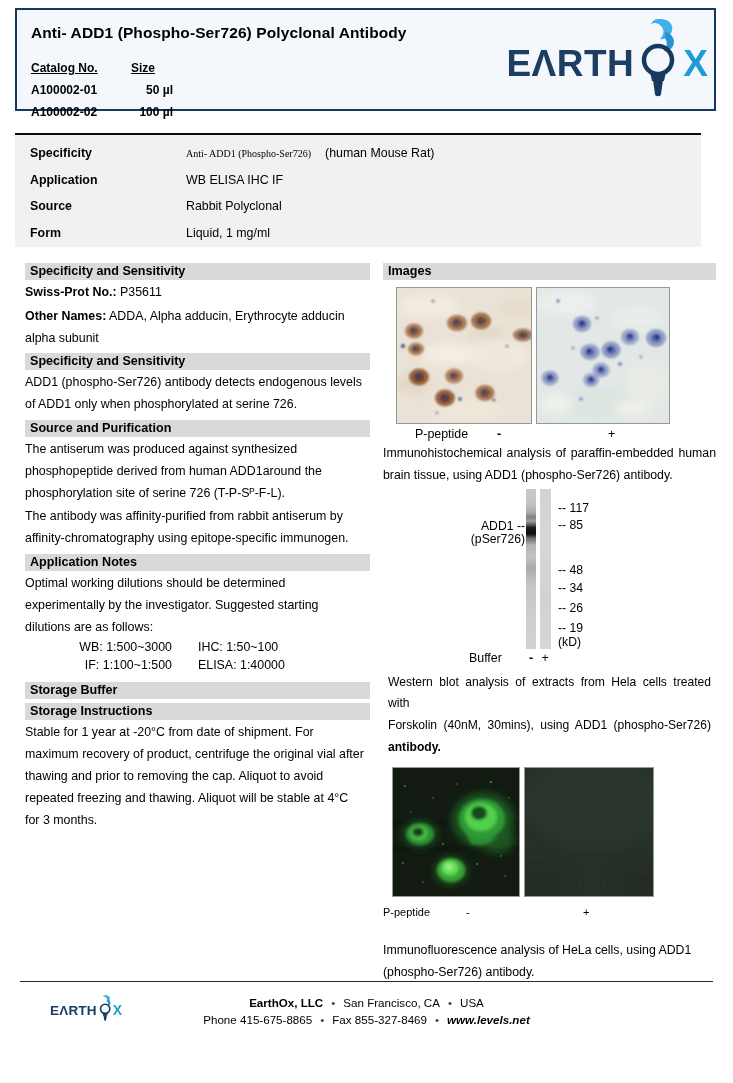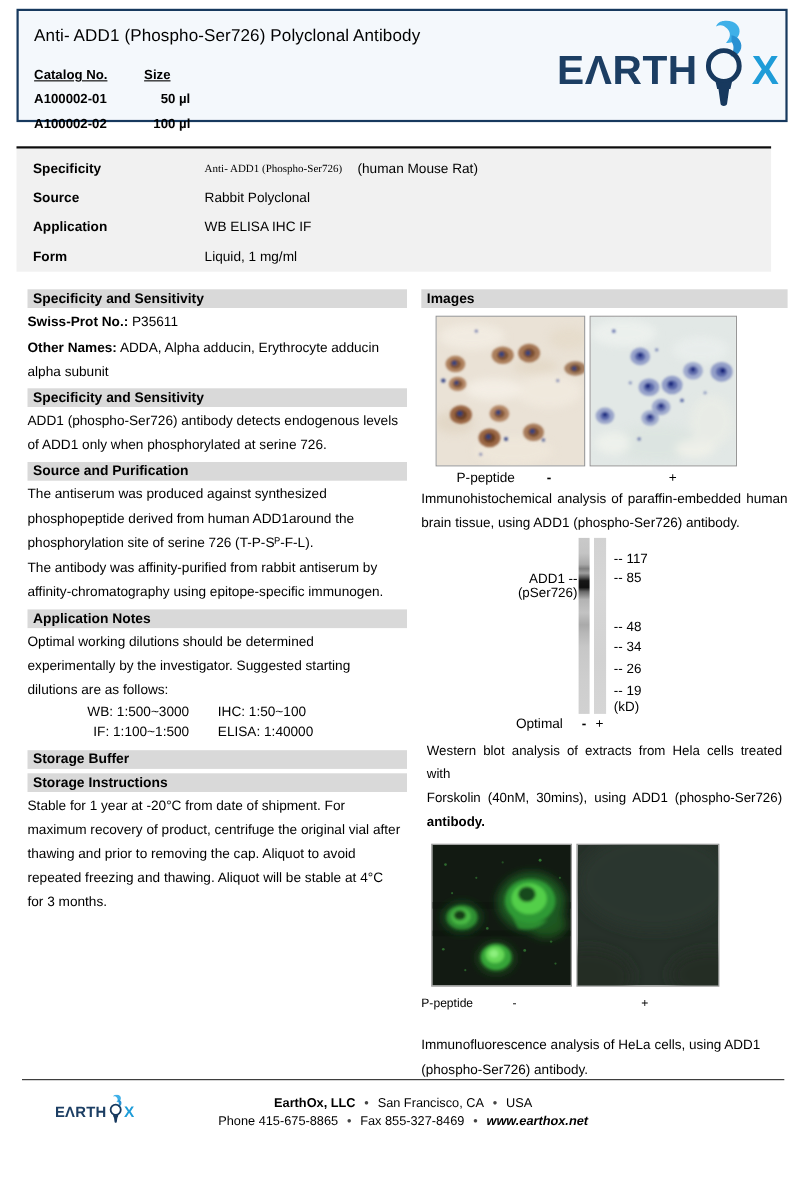--- a/index.html
+++ b/index.html
@@ -2,21 +2,21 @@
 <html style="--brand-navy: #1c3e63; --brand-blue: #1e9cd8; --header-box-bg: #f4f8fc; --header-box-border: #17395e; --section-bar-bg: #d9d9d9; --spec-table-bg: #f1f1f1;"><head>
 <meta charset="utf-8">
 <style>
   html,body{margin:0;padding:0;background:#fff;}
   .page{position:relative;width:733px;height:1083px;background:#fff;overflow:hidden;
         font-family:"Liberation Sans", sans-serif;color:#000;}
 
   
   .header-box{position:absolute;left:15px;top:8px;width:701px;height:103px;box-sizing:border-box;
               background:var(--header-box-bg,#f4f8fc);border:2px solid var(--header-box-border,#17395e);}
-  .doc-title{position:absolute;left:14px;top:14px;font-size:15.5px;font-weight:normal;letter-spacing:.1px;text-align:right;}
+  .doc-title{position:absolute;left:14px;top:14px;font-size:15.5px;font-weight:bold;letter-spacing:.1px;text-align:right;}
   .catalog{position:absolute;left:14px;top:47px;font-size:12px;font-weight:bold;}
   .catalog-row{display:flex;height:22px;align-items:center;}
   .catalog-c1{width:100px;}
   .catalog-c2{width:42px;text-align:right;}
   .catalog-head span{text-decoration:underline;}
   .catalog-head .catalog-c2{text-align:left;}
 
   .logo{position:absolute;right:6px;top:10px;display:flex;align-items:center;height:88px;}
   .logo-word{font-size:37px;font-weight:600;color:var(--brand-navy,#1c3e63);letter-spacing:.5px;}
   .logo-x{font-size:37px;font-weight:700;color:var(--brand-blue,#1e9cd8);margin-left:1px;}
@@ -128,26 +128,26 @@
     </div>
   </div>
 
   <div class="spec-table">
     <div class="spec-row">
       <span class="spec-label">Specificity</span>
       <span class="spec-serif">Anti- ADD1 (Phospho-Ser726)</span>
       <span class="spec-note">(human Mouse Rat)</span>
     </div>
     <div class="spec-row">
+      <span class="spec-label">Application</span>
+      <span>WB ELISA IHC IF</span>
+    </div>
+    <div class="spec-row">
       <span class="spec-label">Source</span>
       <span>Rabbit Polyclonal</span>
-    </div>
-    <div class="spec-row">
-      <span class="spec-label">Application</span>
-      <span>WB ELISA IHC IF</span>
     </div>
     <div class="spec-row">
       <span class="spec-label">Form</span>
       <span>Liquid, 1 mg/ml</span>
     </div>
   </div>
 
   <div class="columns">
 
     <div class="col-left">
@@ -351,21 +351,21 @@
         <div class="wb-markers">
           <span style="top:12px">-- 117</span>
           <span style="top:29px">-- 85</span>
           <span style="top:74px">-- 48</span>
           <span style="top:92px">-- 34</span>
           <span style="top:112px">-- 26</span>
           <span style="top:132px">-- 19</span>
           <span style="top:146px">(kD)</span>
         </div>
         <div class="wb-peptide">
-          <span class="lab">Optimal</span>
+          <span class="lab">Buffer</span>
           <span class="minus">-</span>
           <span class="plus">+</span>
         </div>
       </div>
       <p class="caption wb-caption">
         <span class="jline" style="display:block;">Western blot analysis of extracts from Hela cells treated with</span>
         <span class="jline" style="display:block;">Forskolin (40nM, 30mins), using ADD1 (phospho-Ser726)</span>
         <span style="display:block;font-weight:bold;">antibody.</span>
       </p>
 
@@ -454,18 +454,18 @@
         <path d="M13 54 Q21 60 29 54 L27 63 L15 63 Z" fill="#17395e"></path>
         <path d="M16 62 L26 62 L24 76 C24 79 18 79 18 76 Z" fill="#17395e"></path>
       </svg>
       <span class="x">X</span>
     </div>
     <div class="footer-text">
       <div>
         <span class="b">EarthOx, LLC</span><span class="bullet">•</span><span>San Francisco, CA</span><span class="bullet">•</span><span>USA</span>
       </div>
       <div>
-        <span>Phone 415-675-8865</span><span class="bullet">•</span><span>Fax 855-327-8469</span><span class="bullet">•</span><span class="site">www.earthox.net</span>
+        <span>Phone 415-675-8865</span><span class="bullet">•</span><span>Fax 855-327-8469</span><span class="bullet">•</span><span class="site">www.levels.net</span>
       </div>
     </div>
   </div>
 
 </div>
 
 </body></html>

